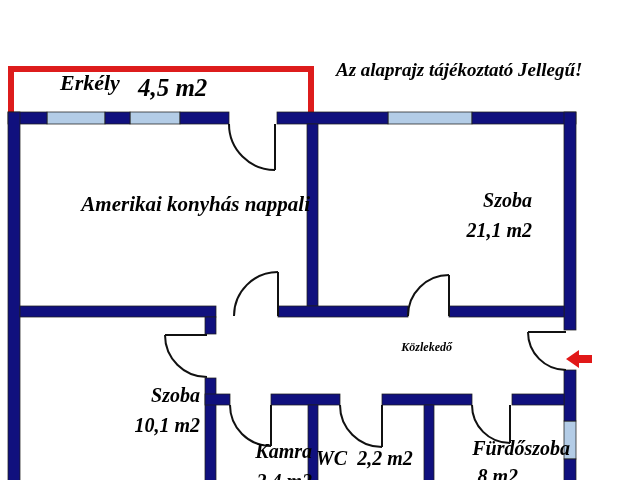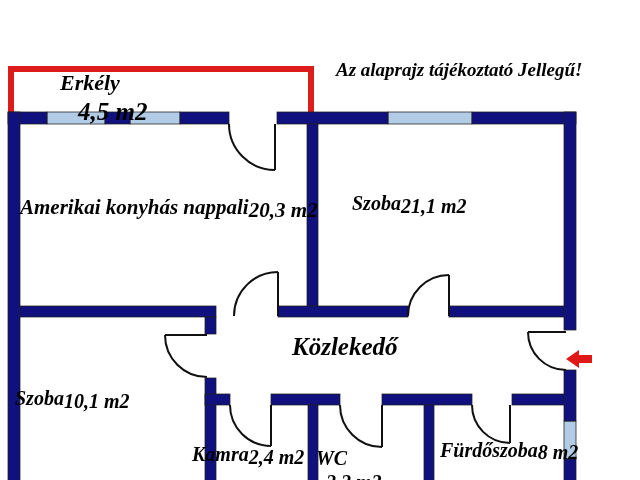--- a/index.html
+++ b/index.html
@@ -3,37 +3,37 @@
 <meta charset="utf-8">
 <style>
   html,body{margin:0;padding:0;background:#fff;}
   .plan{
     position:relative;width:640px;height:480px;background:#ffffff;overflow:hidden;
     font-family:"Liberation Serif","DejaVu Serif",serif;
     margin-top:44px;
   }
   svg{position:absolute;left:0;top:0;}
   .lbl{
-    position:absolute;display:flex;flex-direction:row;align-items:center;
+    position:absolute;display:flex;flex-direction:column;align-items:flex-end;
     font-weight:bold;font-style:italic;color:var(--text,#000);
     font-size:20px;line-height:24px;white-space:nowrap;pointer-events:none;
   }
   .lbl .area{margin-top:6px;}
-  .lbl-row{flex-direction:column;align-items:flex-start;}
+  .lbl-row{flex-direction:row;align-items:flex-start;}
   .lbl-row .area{margin-top:0;}
   .erkely{left:60px;top:27px;font-size:22px;}
   .erkely .area{margin-left:18px;margin-top:5px;font-size:25px;}
   .disclaimer{
     position:absolute;left:336px;top:15px;width:300px;
     font-weight:bold;font-style:italic;font-size:19px;color:var(--text,#000);
     white-space:nowrap;
   }
   .nappali{left:20px;top:148px;width:290px;font-size:21px;}
   .szoba13{left:352px;top:144px;width:180px;}
-  .kozlekedo{left:292px;top:291px;width:160px;font-size:25px;}
+  .kozlekedo{left:292px;top:291px;width:160px;font-size:12px;}
   .kozlekedo .area{margin-left:22px;margin-top:2px;color:var(--text_muted,#45454d);}
   .szoba10{left:15px;top:339px;width:185px;}
   .kamra{left:192px;top:395px;width:120px;}
   .wc{left:316px;top:402px;text-align:right;}
   .wc .area{margin-left:10px;}
   .furdo{left:440px;top:392px;width:130px;}
   .furdo .area{margin-right:52px;margin-top:4px;}
   .walls rect{fill:var(--wall,#10107e);stroke:#1f1f1f;stroke-width:0.75;}
   .windows rect{fill:var(--window,#b3cce6);stroke:#1f1f1f;stroke-width:0.75;}
   .doors path,.doors line{fill:none;stroke:var(--door_line,#111);stroke-width:2;}
@@ -124,21 +124,20 @@
 
   <div class="disclaimer">Az alaprajz tájékoztató Jellegű!</div>
 
   <div class="lbl lbl-row erkely">
     <span>Erkély</span>
     <span class="area">4,5 m2</span>
   </div>
 
   <div class="lbl nappali">
     <span>Amerikai konyhás nappali</span>
-    <span class="area">20,3 m2</span>
   </div>
 
   <div class="lbl szoba13">
     <span>Szoba</span>
     <span class="area">21,1 m2</span>
   </div>
 
   <div class="lbl kozlekedo">
     <span>Közlekedő</span>
   </div>

